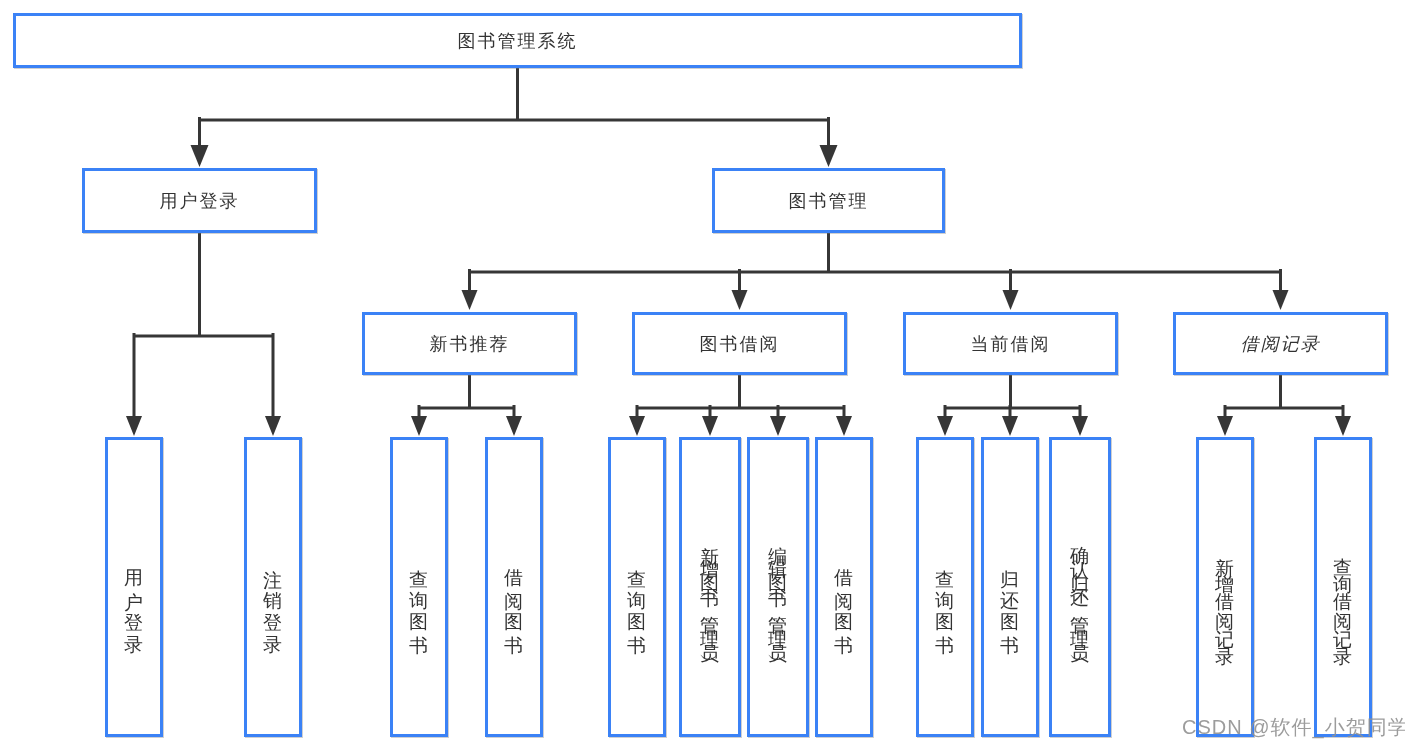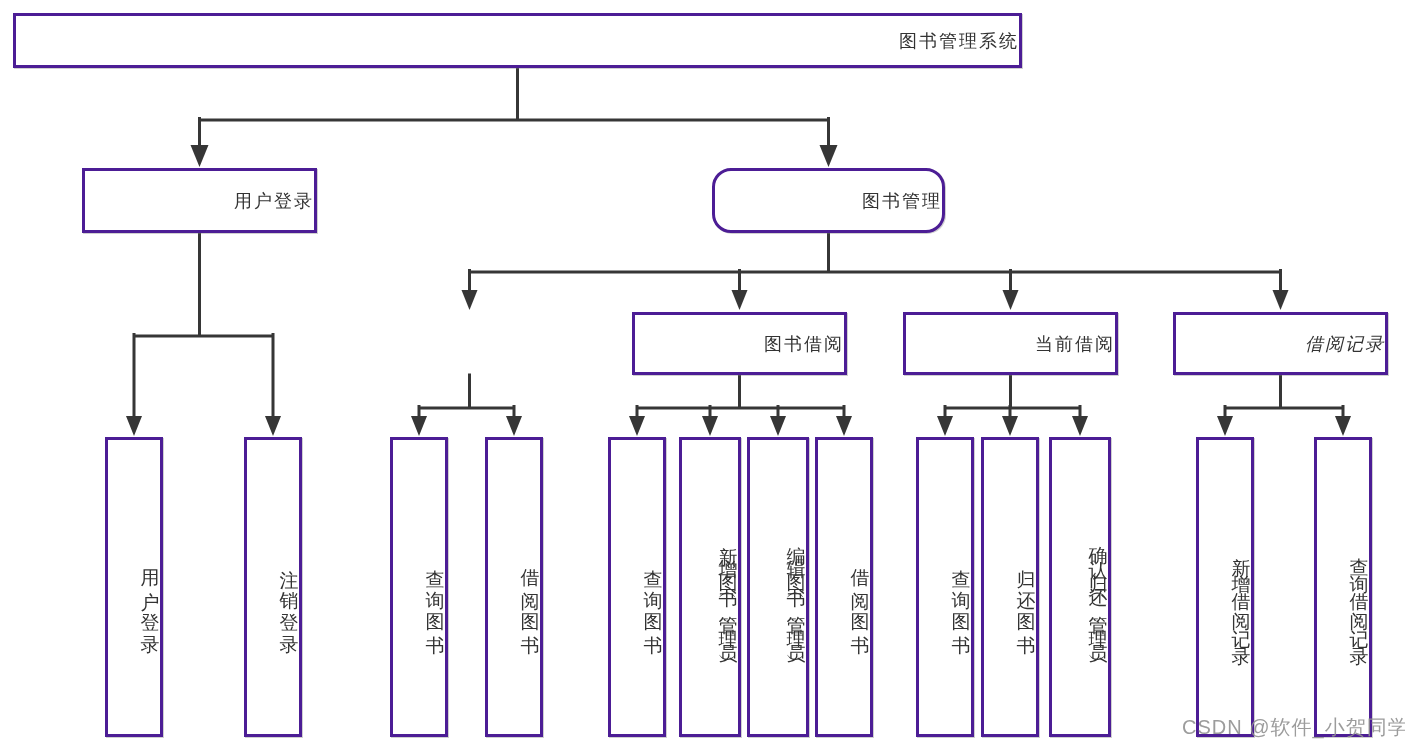--- a/index.html
+++ b/index.html
@@ -18,36 +18,36 @@
   svg.connectors {
     position: absolute;
     left: 0;
     top: 0;
     width: 1405px;
     height: 747px;
   }
   .box {
     position: absolute;
     background: #ffffff;
-    border: 3px solid #4c1d95;
+    border: 3px solid #3b82f6;
     box-sizing: border-box;
     display: flex;
     align-items: center;
-    justify-content: flex-end;
+    justify-content: center;
     box-shadow: 1px 1px 0 rgba(120,120,120,0.35);
   }
   .hlabel {
     font-size: 18px;
     color: #333333;
     letter-spacing: 2px;
     white-space: nowrap;
   }
   .root-box   { left: 13px;  top: 13px;  width: 1009px; height: 55px; }
   .l2-a       { left: 82px;  top: 168px; width: 235px;  height: 65px; }
-  .l2-b       { left: 712px; top: 168px; width: 233px;  height: 65px; border-radius: 19px; }
+  .l2-b       { left: 712px; top: 168px; width: 233px;  height: 65px; }
   .l3         { top: 312px;  width: 215px; height: 63px; }
   .l3-1 { left: 362px; }
   .l3-2 { left: 632px; }
   .l3-3 { left: 903px; }
   .l3-4 { left: 1173px; font-style: italic; }
   .leaf {
     top: 437px;
     width: 58px;
     height: 300px;
   }
@@ -131,20 +131,23 @@
     <span class="hlabel">图书管理系统</span>
   </div>
 
   <div class="box l2-a">
     <span class="hlabel">用户登录</span>
   </div>
   <div class="box l2-b">
     <span class="hlabel">图书管理</span>
   </div>
 
+  <div class="box l3 l3-1">
+    <span class="hlabel">新书推荐</span>
+  </div>
   <div class="box l3 l3-2">
     <span class="hlabel">图书借阅</span>
   </div>
   <div class="box l3 l3-3">
     <span class="hlabel">当前借阅</span>
   </div>
   <div class="box l3 l3-4">
     <span class="hlabel">借阅记录</span>
   </div>
 

